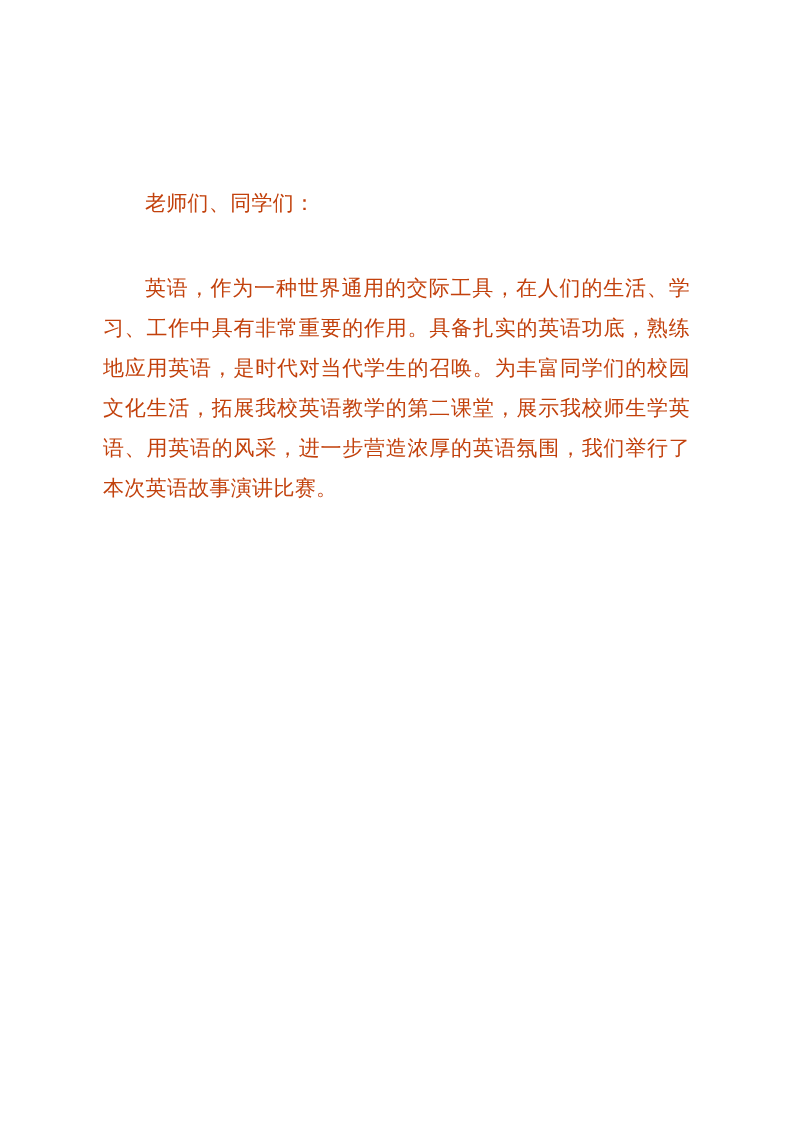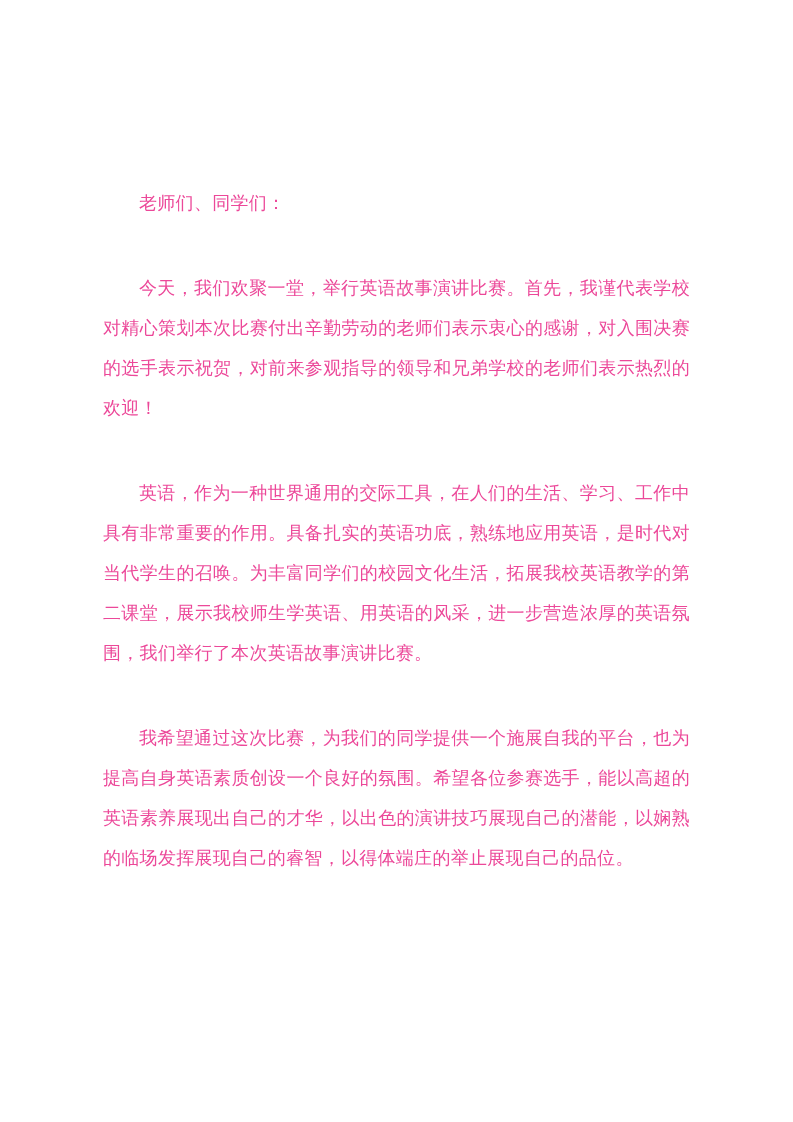--- a/index.html
+++ b/index.html
@@ -15,30 +15,28 @@
   .page {
     box-sizing: border-box;
     width: 793px;
     height: 1122px;
     background: #ffffff;
     padding: 183px 103px 0 103px;
     font-family: "Liberation Serif", "DejaVu Serif", serif;
   }
   .para {
     margin: 0 0 45px 0;
-    font-size: 18px;
+    font-size: 21px;
     line-height: 40px;
-    color: #ec4899;
+    color: #c2410c;
     text-align: justify;
     text-indent: 2em;
     word-break: break-all;
     letter-spacing: 0.3px;
   }
 </style>
 </head>
 <body>
 
 <div class="page">
   <p class="para">老师们、同学们：</p>
-  <p class="para">今天，我们欢聚一堂，举行英语故事演讲比赛。首先，我谨代表学校对精心策划本次比赛付出辛勤劳动的老师们表示衷心的感谢，对入围决赛的选手表示祝贺，对前来参观指导的领导和兄弟学校的老师们表示热烈的欢迎！</p>
   <p class="para">英语，作为一种世界通用的交际工具，在人们的生活、学习、工作中具有非常重要的作用。具备扎实的英语功底，熟练地应用英语，是时代对当代学生的召唤。为丰富同学们的校园文化生活，拓展我校英语教学的第二课堂，展示我校师生学英语、用英语的风采，进一步营造浓厚的英语氛围，我们举行了本次英语故事演讲比赛。</p>
-  <p class="para">我希望通过这次比赛，为我们的同学提供一个施展自我的平台，也为提高自身英语素质创设一个良好的氛围。希望各位参赛选手，能以高超的英语素养展现出自己的才华，以出色的演讲技巧展现自己的潜能，以娴熟的临场发挥展现自己的睿智，以得体端庄的举止展现自己的品位。</p>
 </div>
 
 </body></html>

